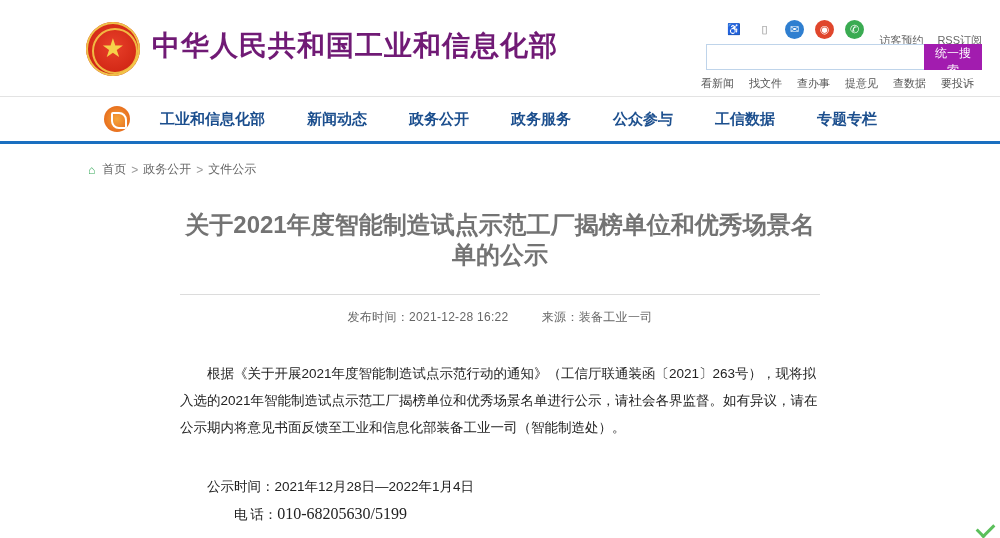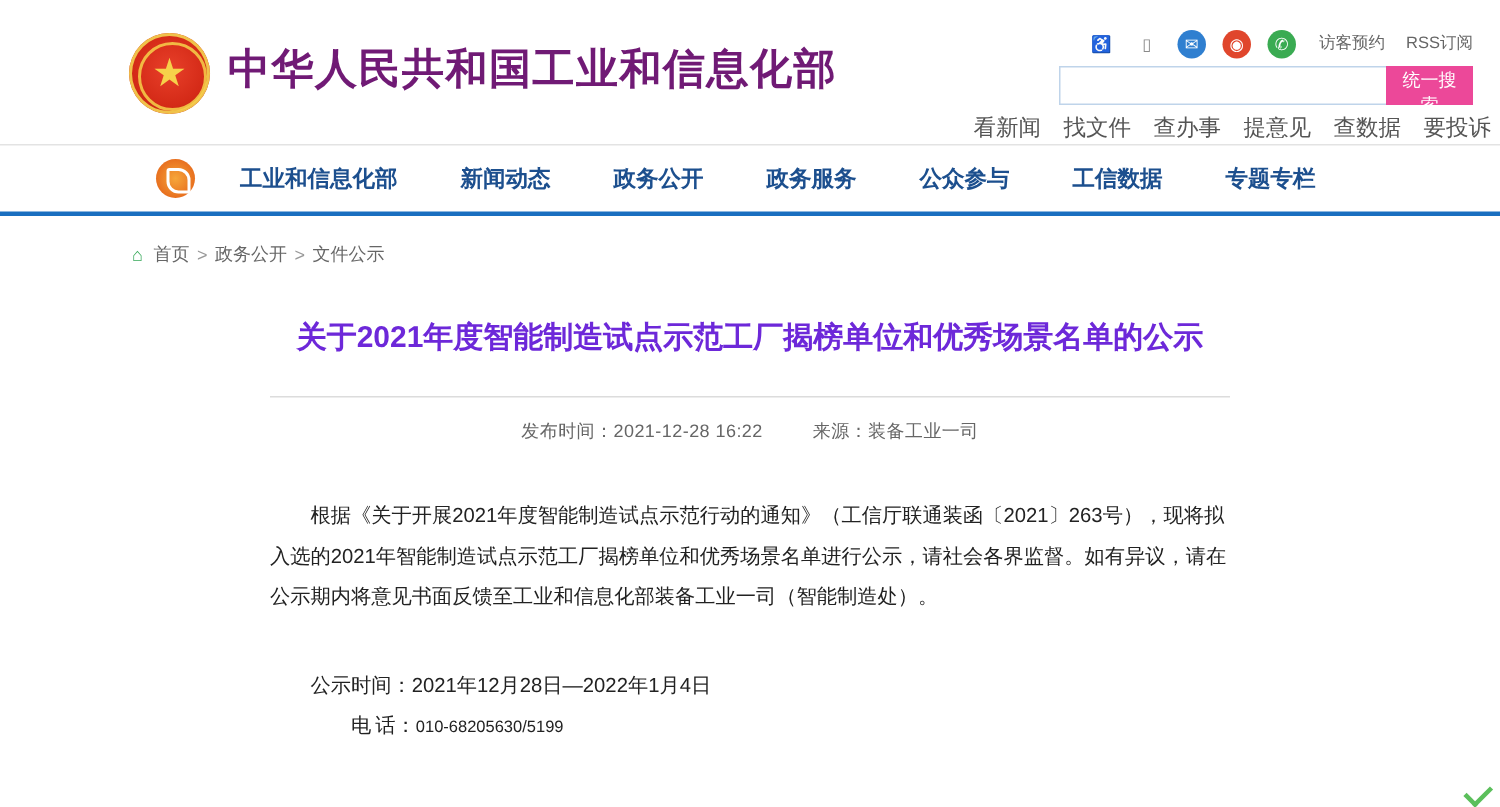--- a/index.html
+++ b/index.html
@@ -96,21 +96,21 @@
     font-size: 11px;
     color: #fff;
   }
   .ticon.plain { color: #8a8a8a; background: none; }
   .ticon.blue { background: #2f7fd0; }
   .ticon.red { background: #e0462c; }
   .ticon.green { background: #3aab52; }
   .top-links {
     position: absolute;
     right: 18px;
-    top: 21px;
+    top: 33px;
     font-size: 11px;
     color: #666;
     display: flex;
     gap: 14px;
   }
   .top-links span { color: #666; }
 
   
   .search-wrap {
     position: absolute;
@@ -126,34 +126,34 @@
     border-right: none;
     outline: none;
     font-size: 12px;
     padding: 0 6px;
     color: #333;
     background: #fff;
   }
   .search-btn {
     width: 58px;
     height: 26px;
-    background: #ec4899;
+    background: #a21caf;
     color: #fff;
     border: none;
     font-size: 12px;
     cursor: pointer;
     font-family: "Liberation Sans", sans-serif;
   }
   .quick-links {
     position: absolute;
-    right: 6px;
+    right: 26px;
     top: 76px;
     display: flex;
     gap: 15px;
-    font-size: 15px;
+    font-size: 11px;
     color: #555;
     align-items: flex-end;
   }
 
   
   .nav {
     height: 44px;
     border-top: 1px solid #e3e3e3;
     border-bottom: 3px solid #1a6fc0;
     background: #fff;
@@ -213,23 +213,23 @@
   .crumb .sep { color: #999; }
 
   
   .article {
     width: 640px;
     margin: 0 auto;
     padding-top: 22px;
   }
   .article-title {
     text-align: center;
-    font-size: 20px;
+    font-size: 24px;
     font-weight: bold;
-    color: #6d28d9;
+    color: #737373;
     line-height: 30px;
   }
   .title-rule {
     width: 640px;
     height: 1px;
     background: #dcdcdc;
     margin: 24px auto 0;
   }
   .meta {
     text-align: center;
@@ -242,21 +242,21 @@
 
   .body {
     padding: 34px 0 0 0;
     font-size: 13.5px;
     color: #222;
     line-height: 27px;
   }
   .body p { margin: 0 0 0 0; }
   .indent { text-indent: 2em; }
   .body .blk { margin-top: 32px; }
-  .mono { font-family: Liberation Sans, sans-serif; font-size: 11px; }
+  .mono { font-family: Liberation Serif, serif; font-size: 16px; }
   .spacer-lbl { display: inline-block; min-width: 3.2em; }
 
   
   .corner-mark {
     position: absolute;
     right: 6px;
     bottom: 4px;
     width: 14px;
     height: 8px;
     border-bottom: 3px solid #5bbf5b;

